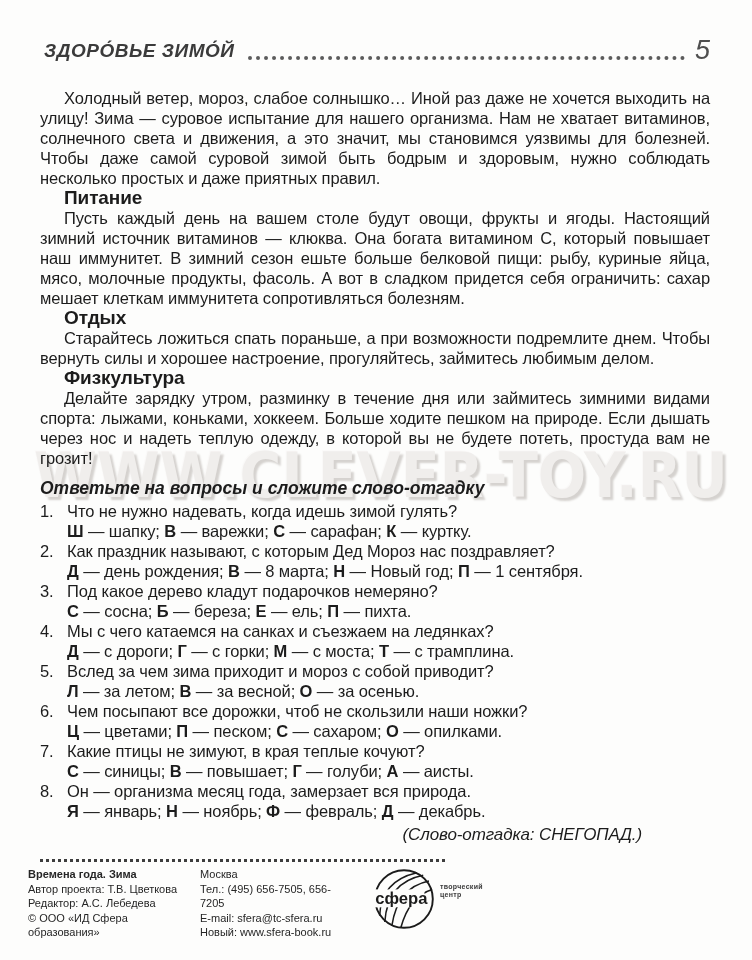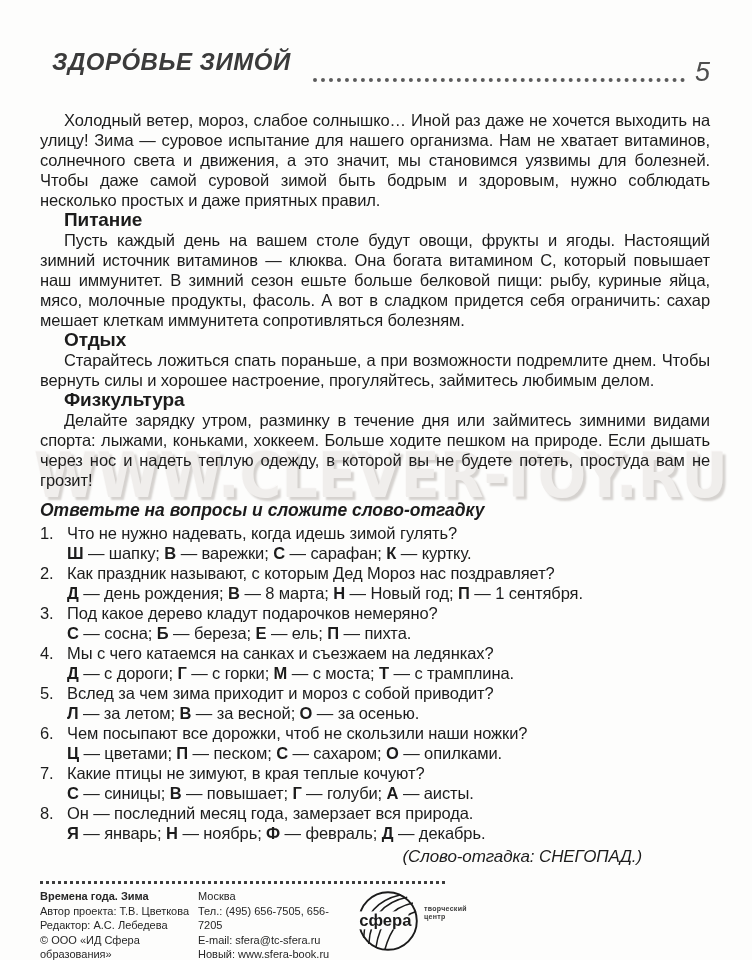--- a/index.html
+++ b/index.html
@@ -18,21 +18,21 @@
     transform:scaleY(1.08);transform-origin:top left;
     user-select:none;
   }
   
   .header{
     position:relative;z-index:1;
     display:flex;align-items:flex-end;
     margin:36px 42px 0 40px;
   }
   .title{
-    margin:12px;font-size:24px;font-style:italic;font-weight:bold;
+    margin:4px;font-size:19px;font-style:italic;font-weight:bold;
     letter-spacing:.5px;color:#3b3b3b;white-space:nowrap;
   }
   .leader{flex:1;border-bottom:4px dotted #5c5c5c;margin:0 10px 6px 10px;height:0;}
   .pagenum{font-size:27px;font-style:italic;color:#4f4f4f;line-height:1;padding-bottom:2px;}
   
   .article{
     position:relative;z-index:1;
     margin:22px 42px 0 40px;
     font-size:16.5px;line-height:20px;letter-spacing:-.1px;
   }
@@ -50,22 +50,22 @@
   .q-ans{padding-left:27px;}
   .q-ans b{font-weight:bold;}
   .answer{
     margin:3px 68px 0 0;text-align:right;
     font-style:italic;font-size:17px;line-height:21px;
   }
   
   .sep{margin:14px 0 5px 40px;width:405px;border-bottom:3px dotted #3d3d3d;height:0;}
   .footer{
     position:relative;z-index:1;
-    display:flex;margin:4px 42px 0 40px;
-    font-size:11px;line-height:14.5px;color:#262626;
+    display:flex;margin:4px 42px 0 28px;
+    font-size:11px;line-height:14.5px;color:#262626;gap:14px;
   }
   .fcol-left{width:158px;flex:none;}
   .fcol-mid{width:150px;flex:none;}
   .ftitle{font-weight:bold;}
   .flogo{display:flex;align-items:flex-start;margin-left:8px;}
   .logo-sub{
     margin:16px 0 0 4px;font-size:7px;line-height:8px;
     font-weight:bold;color:#3a3a3a;letter-spacing:.3px;
   }
 </style>
@@ -141,21 +141,21 @@
         <li class="quiz-item">
           <div class="q-row">
             <span class="q-num">7.</span>
             <span class="q-text">Какие птицы не зимуют, в края теплые кочуют?</span>
           </div>
           <div class="q-ans"><b>С</b><span> — синицы; </span><b>В</b><span> — повышает; </span><b>Г</b><span> — голуби; </span><b>А</b><span> — аисты.</span></div>
         </li>
         <li class="quiz-item">
           <div class="q-row">
             <span class="q-num">8.</span>
-            <span class="q-text">Он — последний месяц года, замерзает вся природа.</span>
+            <span class="q-text">Он — организма месяц года, замерзает вся природа.</span>
           </div>
           <div class="q-ans"><b>Я</b><span> — январь; </span><b>Н</b><span> — ноябрь; </span><b>Ф</b><span> — февраль; </span><b>Д</b><span> — декабрь.</span></div>
         </li>
       </ol>
     <p class="answer">(Слово-отгадка: СНЕГОПАД.)</p>
   </main>
 
   <div class="sep"></div>
 
   <footer class="footer">

